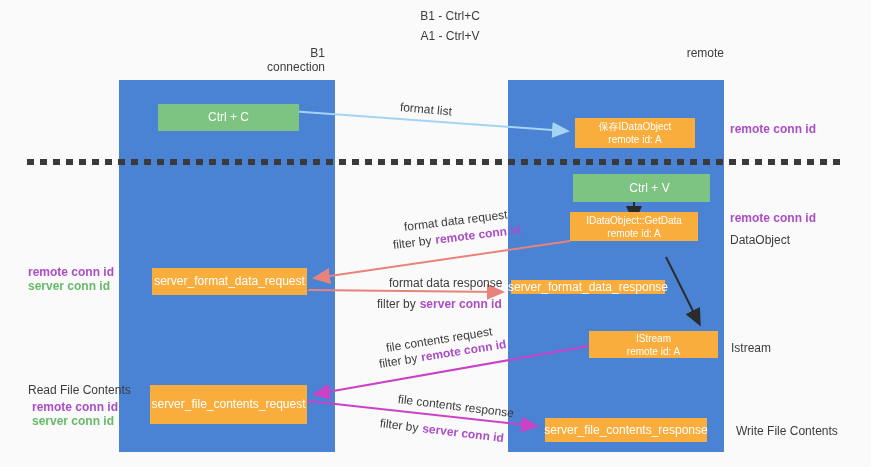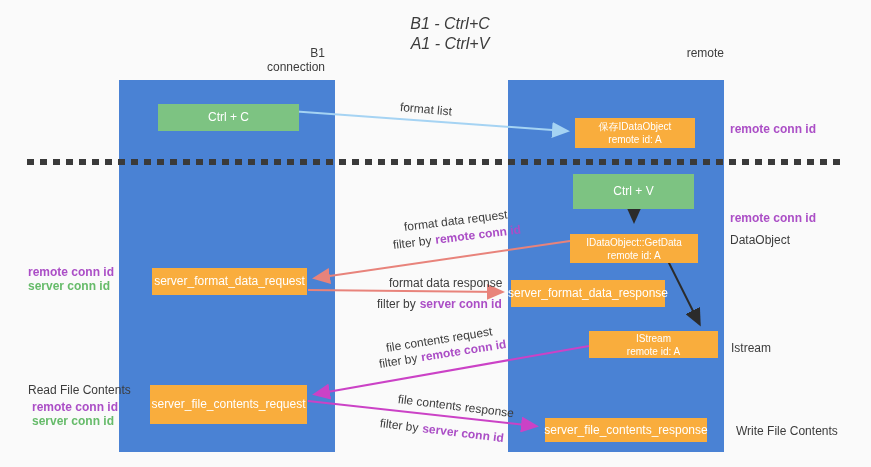--- a/index.html
+++ b/index.html
@@ -1,18 +1,18 @@
 <!DOCTYPE html>
 <html><head>
 <meta charset="utf-8">
 <style>
   html,body{margin:0;padding:0;}
   body{background:#fafafa;font-family:"Liberation Sans", sans-serif;}
   .canvas{position:relative;width:871px;height:467px;background:#fafafa;overflow:hidden;color:#3c3c3c;}
-  .title{position:absolute;left:200px;top:14px;width:500px;text-align:center;font-size:16px;line-height:20px;color:#3c3c3c;font-style:italic;}
+  .title{position:absolute;left:200px;top:6px;width:500px;text-align:center;font-size:12px;line-height:20px;color:#3c3c3c;}
   .lane-header{position:absolute;width:216px;text-align:right;font-size:12px;line-height:14px;color:#3c3c3c;}
   .lane{position:absolute;top:80px;width:216px;height:372px;background:#4a82d4;}
   .dashed{position:absolute;left:27px;top:159px;width:817px;height:6px;
     background-image:repeating-linear-gradient(90deg,#3a3a3a 0 7px,transparent 7px 13px);}
   .node{position:absolute;display:flex;flex-direction:column;align-items:center;justify-content:center;
     color:#ffffff;text-align:center;font-size:12px;line-height:13px;}
   .node.green{background:#7dc382;}
   .node.orange{background:#f9ad3d;}
   .node .l2{font-size:10px;}
   .lbl{position:absolute;font-size:12px;color:#3c3c3c;white-space:nowrap;transform-origin:left center;}
@@ -71,34 +71,34 @@
 
   <div class="node green" style="left:158px;top:104px;width:141px;height:27px;">
     <span>Ctrl + C</span>
   </div>
 
   <div class="node orange" style="left:575px;top:118px;width:120px;height:30px;">
     <span class="l2">保存IDataObject</span>
     <span class="l2">remote id: A</span>
   </div>
 
-  <div class="node green" style="left:573px;top:174px;width:121px;height:35px;">
+  <div class="node green" style="left:573px;top:174px;width:121px;height:28px;padding-left:16px;">
     <span>Ctrl + V</span>
   </div>
 
-  <div class="node orange" style="left:570px;top:234px;width:128px;height:29px;">
+  <div class="node orange" style="left:570px;top:212px;width:128px;height:29px;">
     <span class="l2">IDataObject::GetData</span>
     <span class="l2">remote id: A</span>
   </div>
 
   <div class="node orange" style="left:152px;top:268px;width:155px;height:27px;">
     <span>server_format_data_request</span>
   </div>
 
-  <div class="node orange" style="left:511px;top:280px;width:154px;height:27px;">
+  <div class="node orange" style="left:511px;top:280px;width:154px;height:14px;">
     <span>server_format_data_response</span>
   </div>
 
   <div class="node orange" style="left:589px;top:331px;width:129px;height:27px;">
     <span class="l2">IStream</span>
     <span class="l2">remote id: A</span>
   </div>
 
   <div class="node orange" style="left:150px;top:385px;width:157px;height:39px;">
     <span>server_file_contents_request</span>

